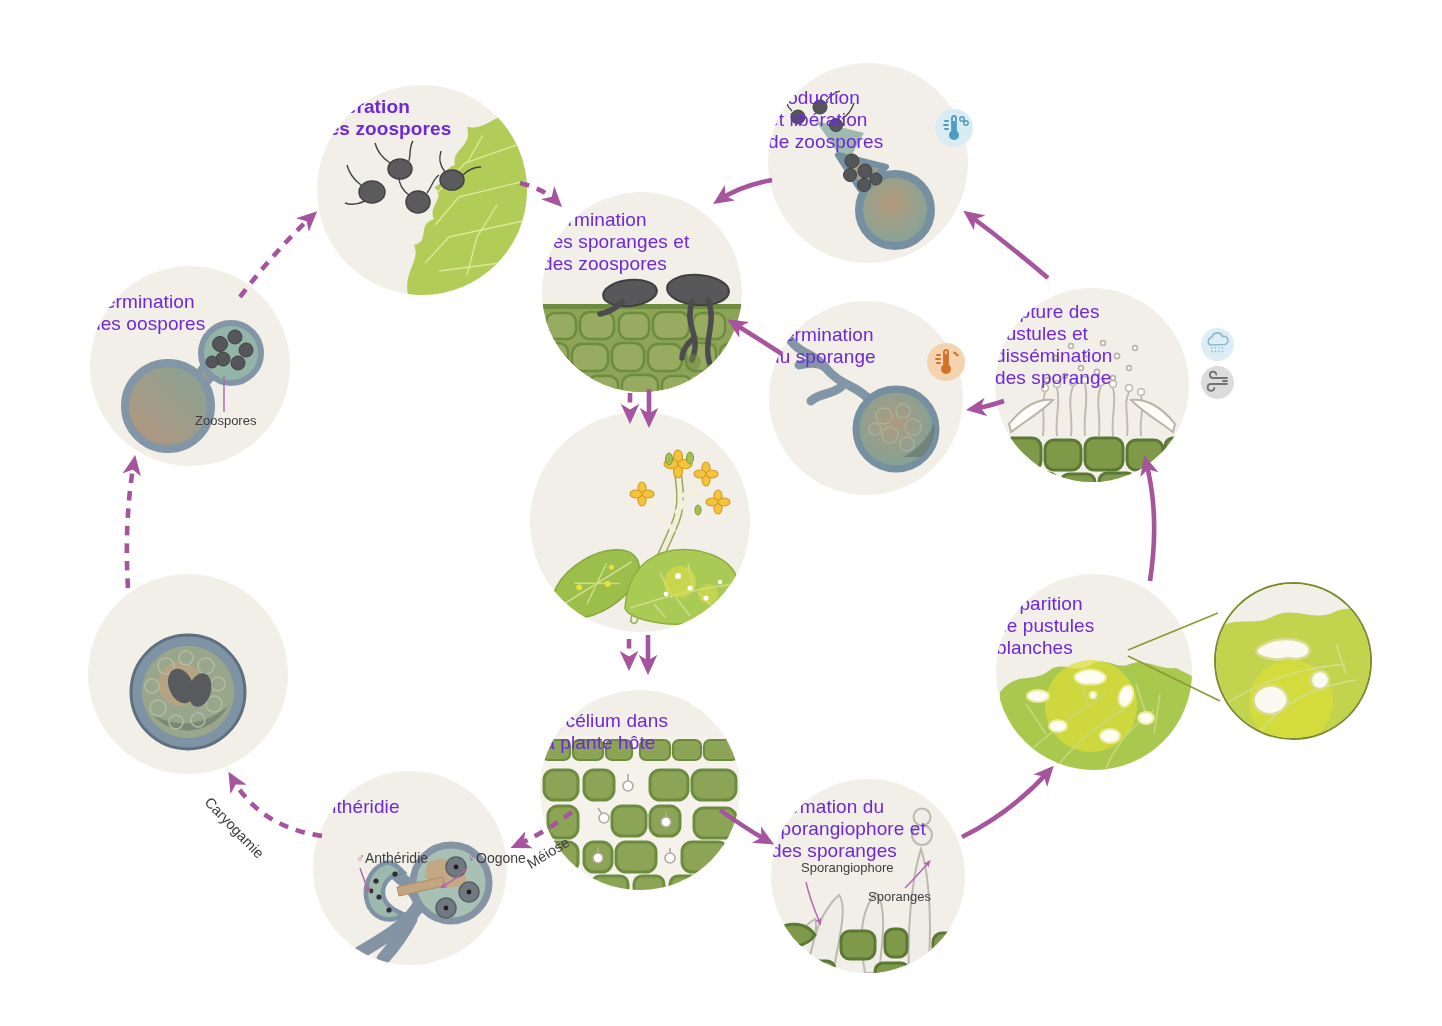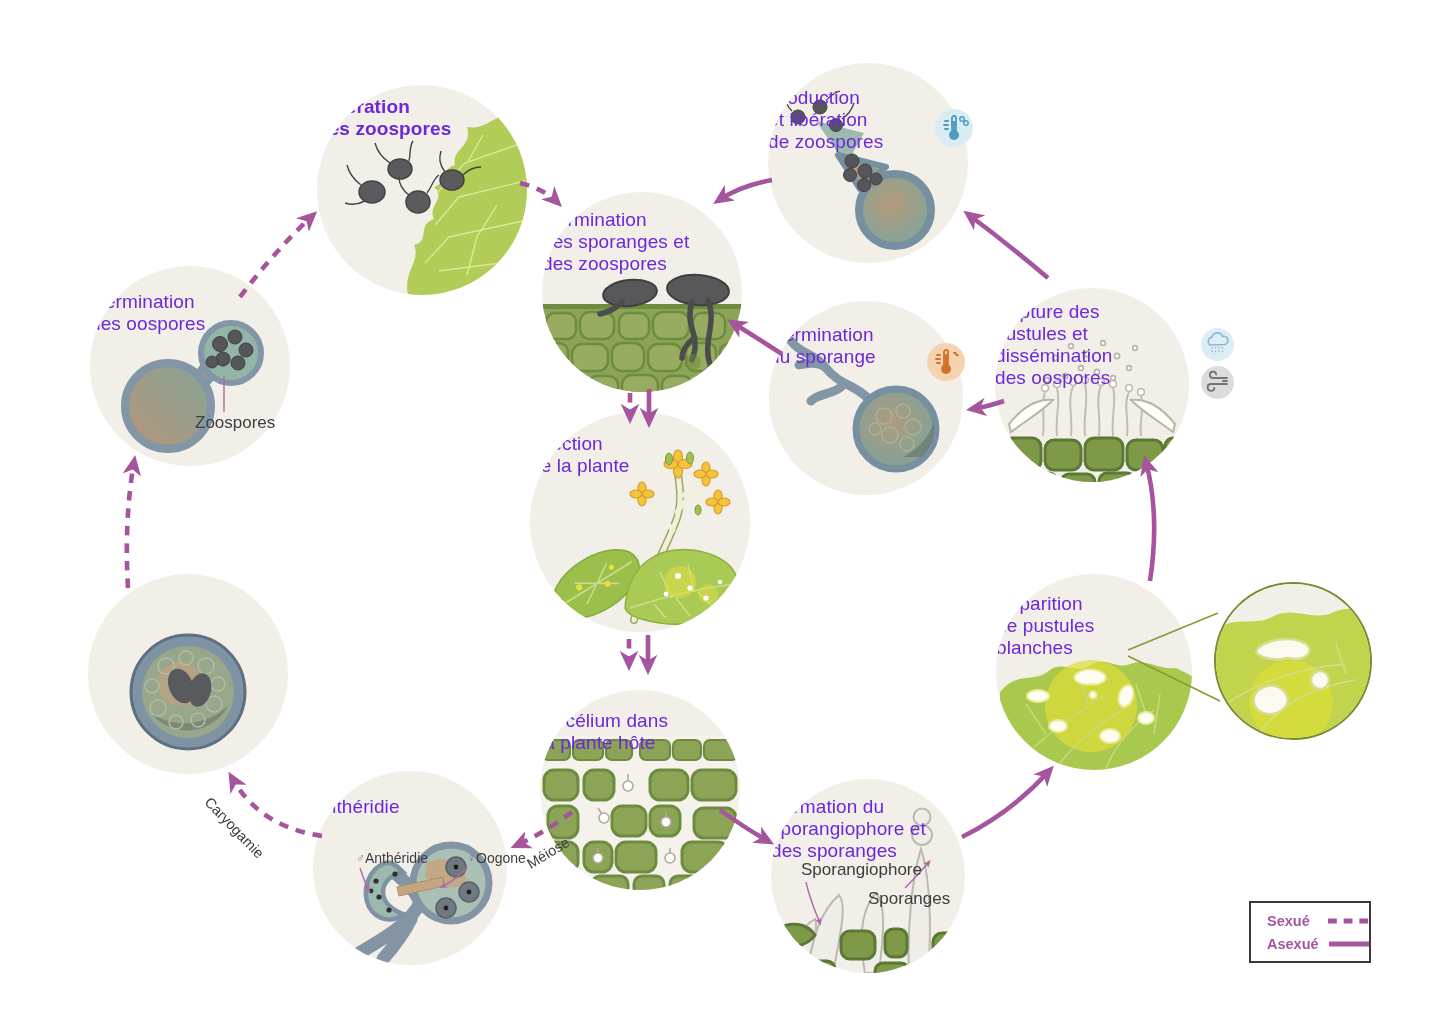--- a/index.html
+++ b/index.html
@@ -1,21 +1,21 @@
 <!DOCTYPE html>
 <html><head>
 <meta charset="utf-8">
 <style>
   html,body{margin:0;padding:0;background:#ffffff;font-family:"Liberation Sans",sans-serif;}
   #canvas{position:relative;width:1442px;height:1026px;background:#ffffff;overflow:hidden;}
   .stage{position:absolute;border-radius:50%;background:#f2efe8;overflow:hidden;}
   .stage svg{position:absolute;left:0;top:0;}
   .stage-title{position:absolute;left:0;width:100%;text-align:left;color:#6d28d9;
     font-size:19px;line-height:1.16;white-space:pre-line;letter-spacing:.1px;}
-  .small-label{position:absolute;color:#3d3d3f;font-size:17px;white-space:nowrap;}
+  .small-label{position:absolute;color:#3d3d3f;font-size:13px;white-space:nowrap;}
   .rot-label{position:absolute;color:#3d3d3f;font-size:14.5px;white-space:nowrap;}
   .sym{color:#a5549d;font-size:12px;vertical-align:1px;}
   #arrow-layer{position:absolute;left:0;top:0;pointer-events:none;}
   .env-icon{position:absolute;border-radius:50%;}
   #legend{position:absolute;left:1249px;top:901px;width:122px;height:62px;
     border:2px solid #3a3a3a;background:#ffffff;display:flex;flex-direction:column;
     justify-content:center;gap:7px;padding-left:16px;box-sizing:border-box;}
   .legend-row{display:flex;align-items:center;gap:10px;}
   .legend-label{color:#a5549d;font-weight:bold;font-size:14.5px;width:52px;}
   #magnifier{position:absolute;left:1214px;top:582px;width:154px;height:154px;border-radius:50%;
@@ -236,21 +236,21 @@
         <rect x="170" y="150" width="24" height="32" rx="8"></rect>
         <rect x="26" y="185" width="36" height="24" rx="8"></rect>
           <rect x="66" y="186" width="34" height="22" rx="8"></rect>
         <rect x="104" y="185" width="36" height="24" rx="8"></rect>
           <rect x="144" y="186" width="30" height="22" rx="8"></rect>
       </g>
     </svg>
     <div class="stage-title" style="top:13px;">Rupture des
 pustules et
 dissémination
-des oospores</div>
+des sporange</div>
   </div>
 
   <div class="stage" style="left:530px;top:412px;width:220px;height:220px;">
     <svg width="220" height="220" viewBox="0 0 220 220">
       <g stroke="#9aa85a" stroke-width="8" fill="none" stroke-linecap="round">
         <path d="M104,208 C114,172 134,142 147,106 C152,90 150,76 148,62"></path>
       </g>
       <g stroke="#f2f0dc" stroke-width="5" fill="none" stroke-linecap="round">
         <path d="M104,208 C114,172 134,142 147,106 C152,90 150,76 148,62"></path>
         <path d="M147,100 C158,86 166,76 172,66"></path>
@@ -305,22 +305,20 @@
         <circle cx="178" cy="182" r="10" fill="#e0e045" opacity="0.5"></circle>
         <g fill="#ffffff">
             <circle cx="148" cy="164" r="3"></circle>
             <circle cx="160" cy="176" r="2.6"></circle>
             <circle cx="176" cy="186" r="2.6"></circle>
             <circle cx="136" cy="182" r="2.4"></circle>
             <circle cx="190" cy="170" r="2.2"></circle>
           </g>
       </g>
     </svg>
-    <div class="stage-title" style="top:21px;">Infection
-de la plante</div>
   </div>
 
   <div class="stage" style="left:88px;top:574px;width:200px;height:200px;">
     <svg width="200" height="200" viewBox="0 0 200 200">
       <circle cx="100" cy="118" r="57" fill="#7e93a3" stroke="#5d6f80" stroke-width="3"></circle>
       <circle cx="100" cy="118" r="46" fill="#98a68c"></circle>
       <circle cx="92" cy="110" r="22" fill="#c3a37f" opacity="0.65"></circle>
       <path d="M64,140 A46,46 0 0 0 140,132 C120,150 90,156 64,140 Z" fill="#5b6b60" opacity="0.5"></path>
       <g stroke="#b6bfa4" stroke-width="1.5" fill="none" opacity="0.9">
         <circle cx="78" cy="92" r="8"></circle>
@@ -591,28 +589,14 @@
   <div class="small-label" style="left:437px;top:850px;font-size:14px;margin-left:30px;"><span class="sym">♀</span><span>Oogone</span></div>
 
   <div class="small-label" style="left:777px;top:860px;margin-left:24px;">Sporangiophore</div>
 
   <div class="small-label" style="left:868px;top:889px;">Sporanges</div>
 
   <div class="rot-label" style="left:213px;top:794px;transform:rotate(46deg);transform-origin:left top;">Caryogamie</div>
 
   <div class="rot-label" style="left:524px;top:858px;transform:rotate(-31deg);transform-origin:left top;">Méiose</div>
 
-  <div id="legend">
-    <div class="legend-row">
-      <span class="legend-label">Sexué</span>
-      <svg width="42" height="8" viewBox="0 0 42 8">
-        <line x1="0" y1="4" x2="42" y2="4" stroke="#a5549d" stroke-width="5" stroke-dasharray="9 7"></line>
-      </svg>
-    </div>
-    <div class="legend-row">
-      <span class="legend-label">Asexué</span>
-      <svg width="42" height="8" viewBox="0 0 42 8">
-        <line x1="0" y1="4" x2="42" y2="4" stroke="#a5549d" stroke-width="5"></line>
-      </svg>
-    </div>
-  </div>
 
 </div>
 
 </body></html>

